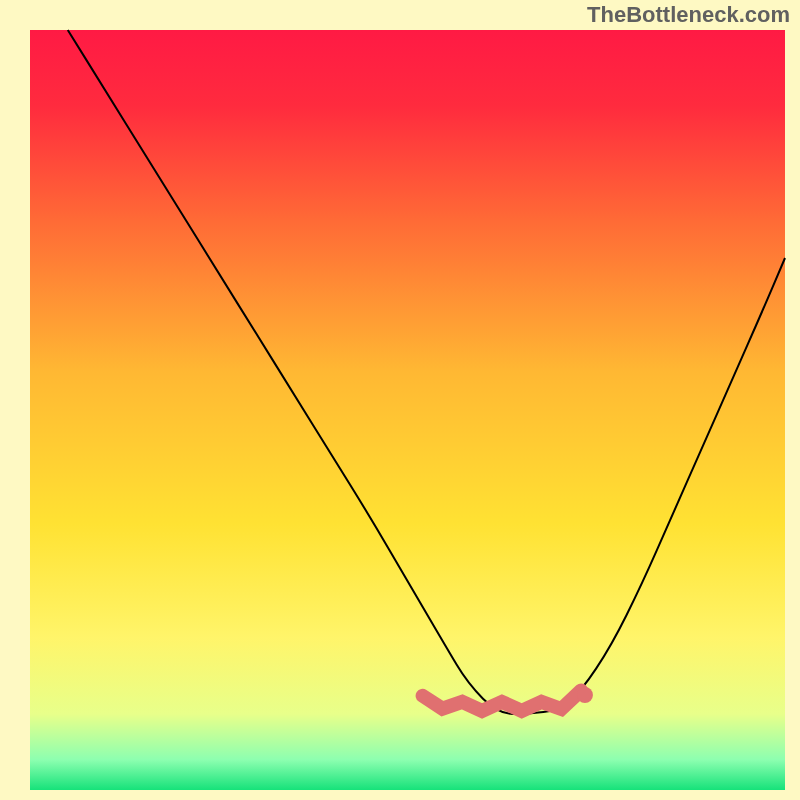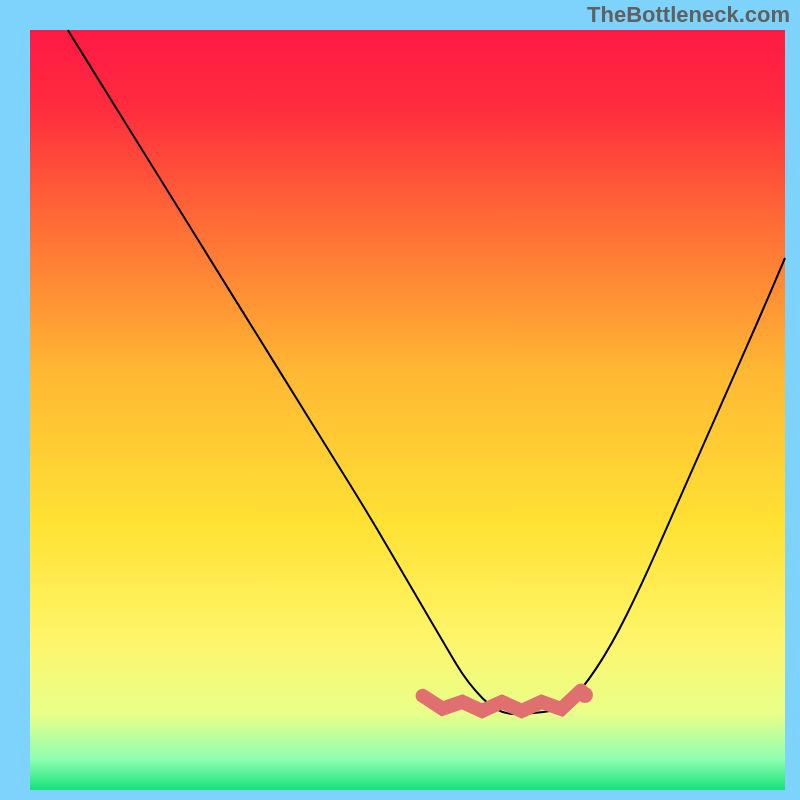--- a/index.html
+++ b/index.html
@@ -8,21 +8,21 @@
     background: #000;
     width: 800px;
     height: 800px;
     overflow: hidden;
     position: relative;
   }
   .container {
     width: 800px;
     height: 800px;
     position: relative;
-    background: #7dd3fc;
+    background: #fef9c3;
   }
   svg {
     display: block;
   }
   .watermark {
     position: absolute;
     top: 2px;
     right: 10px;
     color: #606060;
     font-family: Arial, Helvetica, sans-serif;

